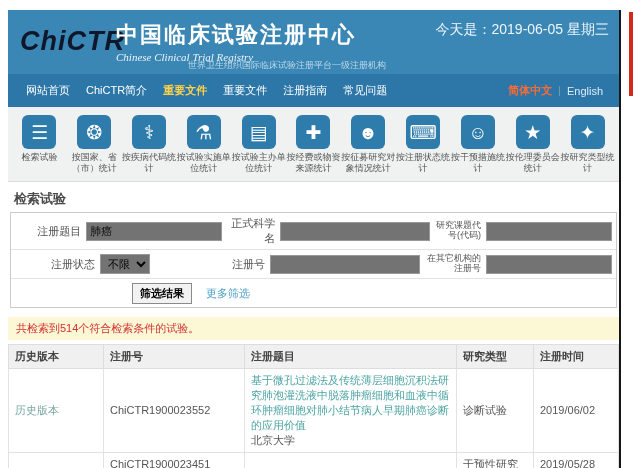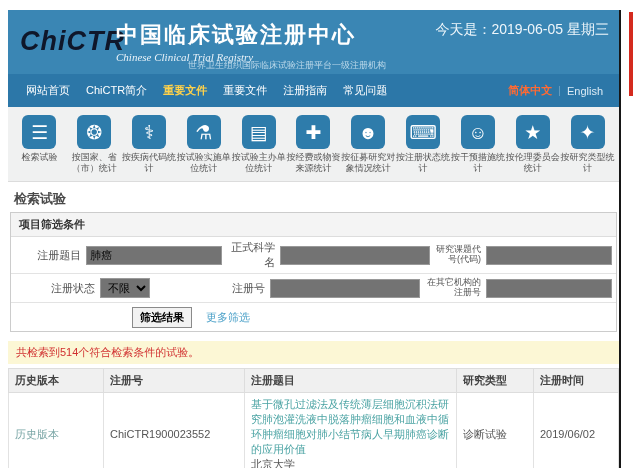--- a/index.html
+++ b/index.html
@@ -150,21 +150,20 @@
 
       <div class="tb-item">
         <div class="tb-icon">✦</div>
         <div class="tb-label">按研究类型统计</div>
       </div>
     </div>
 
   <div class="sec-title">检索试验</div>
 
   <div class="panel">
-    <div class="panel-hd">项目筛选条件</div>
 
     <div class="frm-row">
       <span class="lbl w1">注册题目</span>
       <input class="inp f1" type="text" value="肺癌" style="">
       <span class="lbl w2">正式科学名</span>
       <input class="inp f2" type="text" value="" style="">
       <span class="lbl w3">研究课题代号(代码)</span>
       <input class="inp f3" type="text" value="" style="">
     </div>
 

